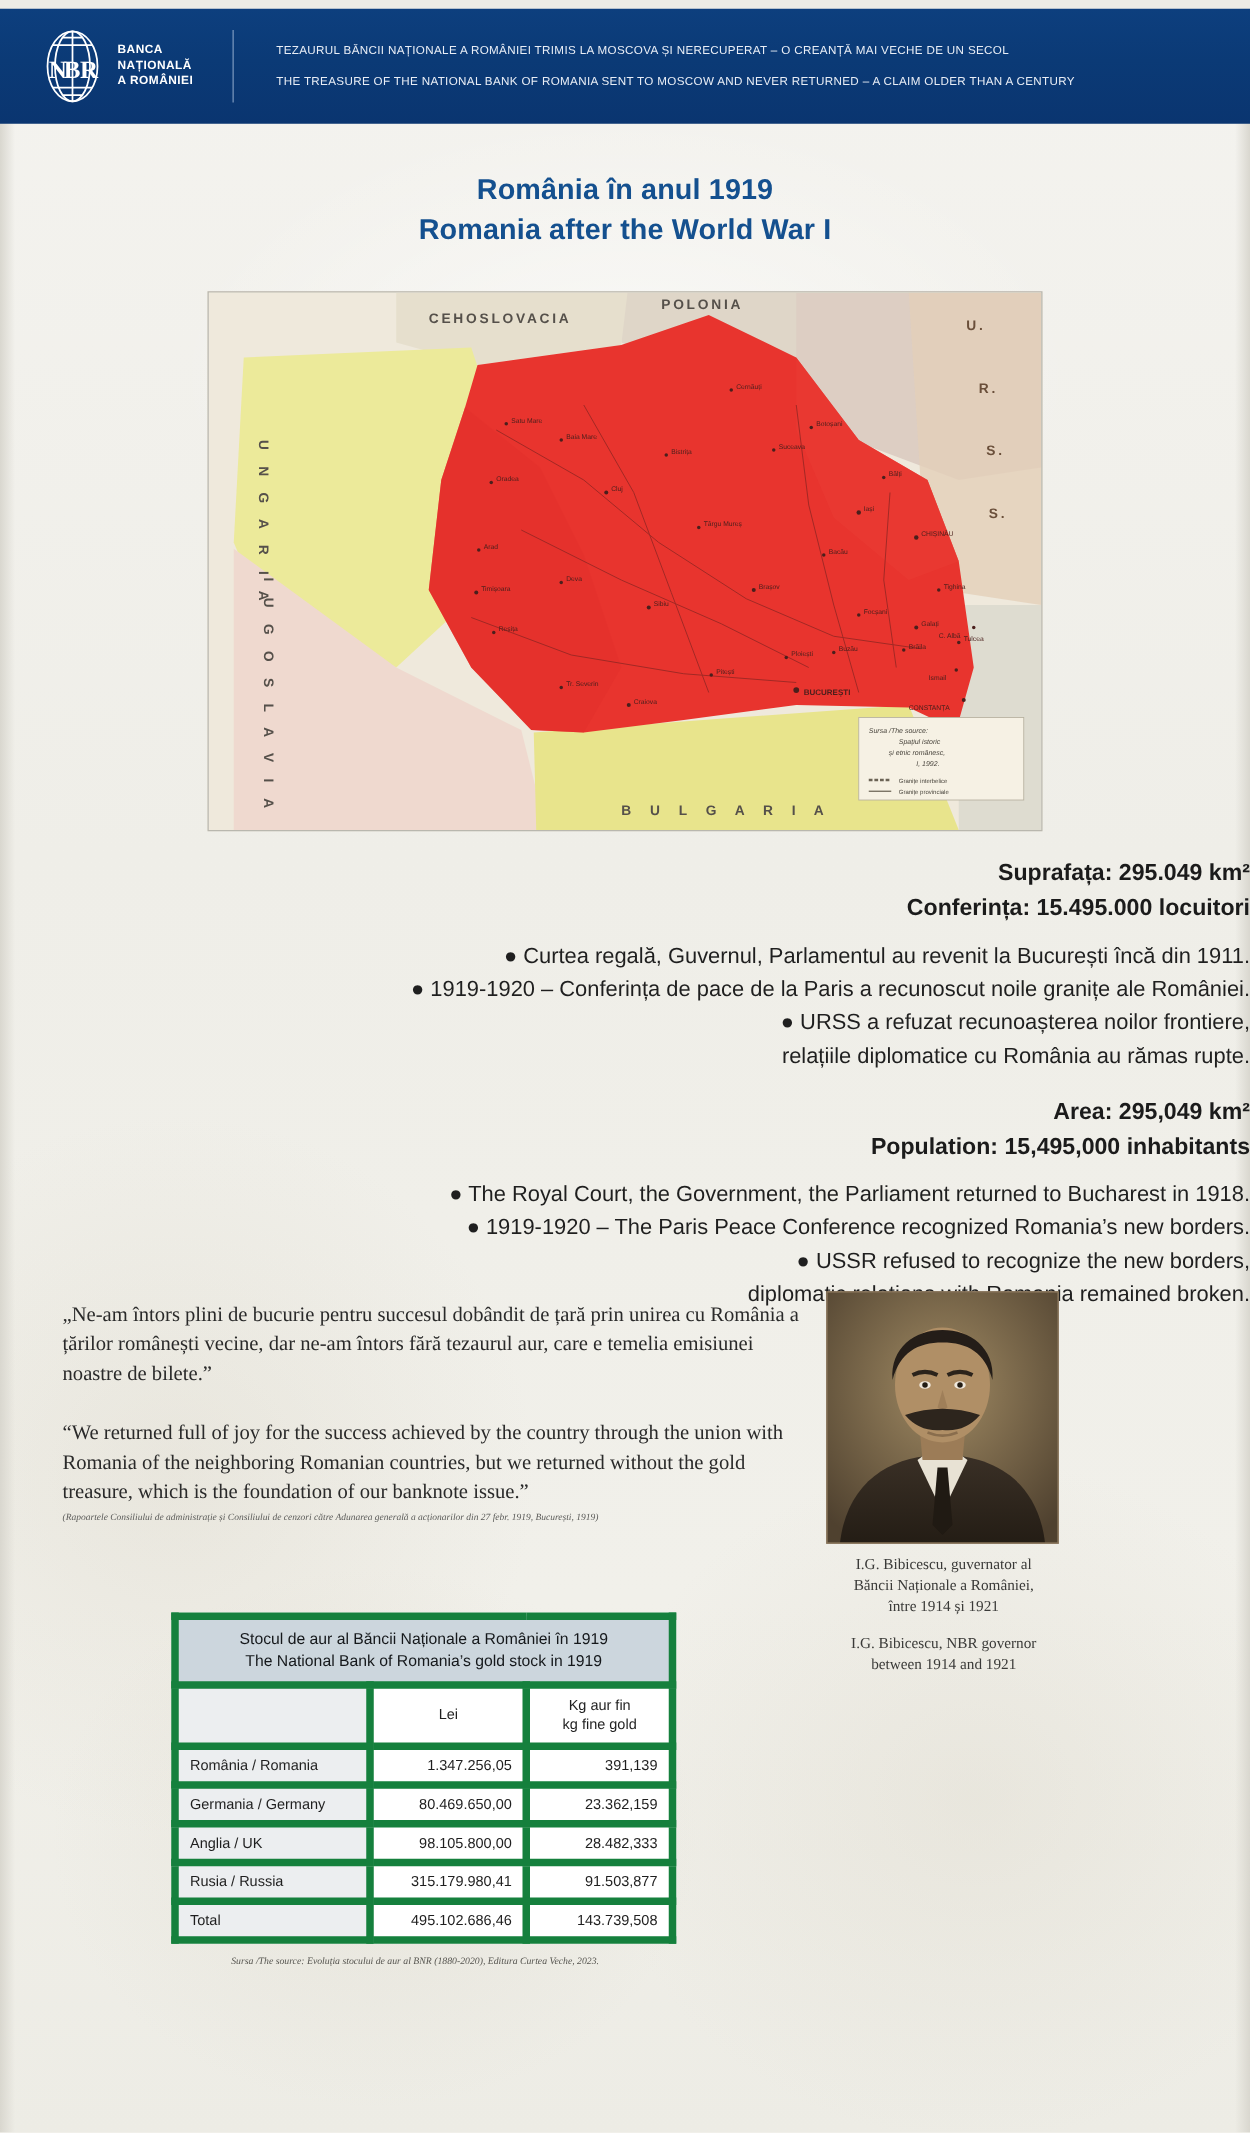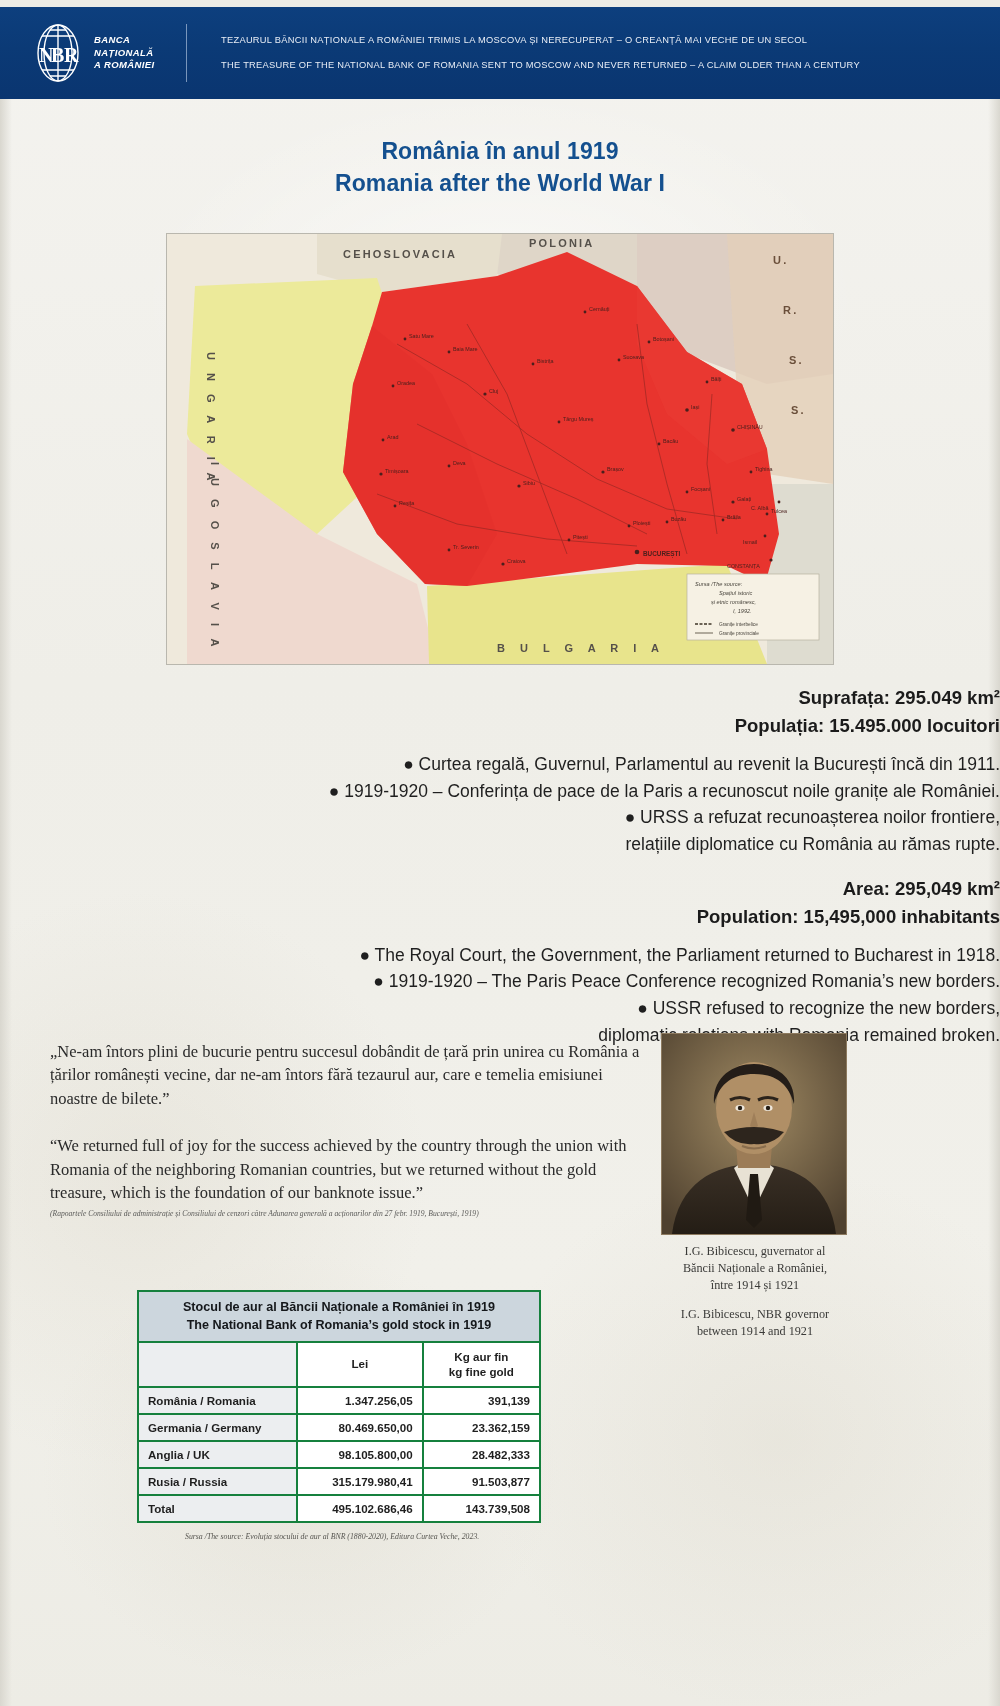--- a/index.html
+++ b/index.html
@@ -37,21 +37,20 @@
   }
   .logo-wrap {
     width: 180px; display: flex; align-items: center; gap: 8px;
     padding-left: 30px;
   }
   .nbr-mark { width: 56px; height: 62px; flex: 0 0 56px; }
   .logo-text {
     color: #ffffff; font-size: 9.5px; line-height: 1.32;
     font-weight: bold; letter-spacing: .4px;
     text-transform: uppercase;
-    font-style: italic;
   }
   .header-div {
     width: 1px; height: 58px; background: #9fb6d4; opacity: .75;
     margin: 0 34px 0 6px;
   }
   .header-lines { color: #e9eef6; }
   .header-lines div {
     font-size: 9.3px; letter-spacing: .28px; line-height: 1;
     text-transform: uppercase; white-space: nowrap;
   }
@@ -121,21 +120,21 @@
   
   .table-wrap {
     position: absolute; top: 1290px; left: 137px; width: 404px;
   }
   table.gold {
     border-collapse: collapse; width: 404px;
     font-size: 11.6px; color: #1f1f1f;
     background: #ffffff;
   }
   table.gold td, table.gold th {
-    border: 2px solid #15803d; padding: 6px 9px; font-weight: bold;
+    border: 6px solid #15803d; padding: 6px 9px; font-weight: normal;
   }
   .tbl-title {
     background: #ccd6dd; text-align: center;
     font-size: 12.6px; font-weight: bold; line-height: 1.45;
     padding: 8px 6px; color: #15181b;
   }
   .col-head { text-align: center; background: #ffffff; line-height: 1.35; padding: 9px 6px; }
   .row-label { background: #eceef0; width: 166px; }
   .num { text-align: right; }
   .c-lei { width: 128px; }
@@ -317,21 +316,21 @@
       <path d="M528 390 L546 390" stroke="#6b6355" stroke-width="2" stroke-dasharray="3 1.5"></path>
       <text x="552" y="392" font-size="4.8" fill="#4a463e">Granițe interbelice</text>
       <path d="M528 399 L546 399" stroke="#6b6355" stroke-width="1"></path>
       <text x="552" y="401" font-size="4.8" fill="#4a463e">Granițe provinciale</text>
     </g>
   </svg>
 </div>
 
 <div class="stats">
   <div class="stat-strong">Suprafața: 295.049 km²</div>
-  <div class="stat-strong">Populația: 15.495.000 locuitori</div>
+  <div class="stat-strong">Conferința: 15.495.000 locuitori</div>
   <div class="gap-sm"></div>
   <div class="bullet-line">● Curtea regală, Guvernul, Parlamentul au revenit la București încă din 1911.</div>
   <div class="bullet-line">● 1919-1920 – Conferința de pace de la Paris a recunoscut noile granițe ale României.</div>
   <div class="bullet-line">● URSS a refuzat recunoașterea noilor frontiere,</div>
   <div class="bullet-line">relațiile diplomatice cu România au rămas rupte.</div>
   <div class="gap-md"></div>
   <div class="stat-strong">Area: 295,049 km²</div>
   <div class="stat-strong">Population: 15,495,000 inhabitants</div>
   <div class="gap-sm"></div>
   <div class="bullet-line">● The Royal Court, the Government, the Parliament returned to Bucharest in 1918.</div>

